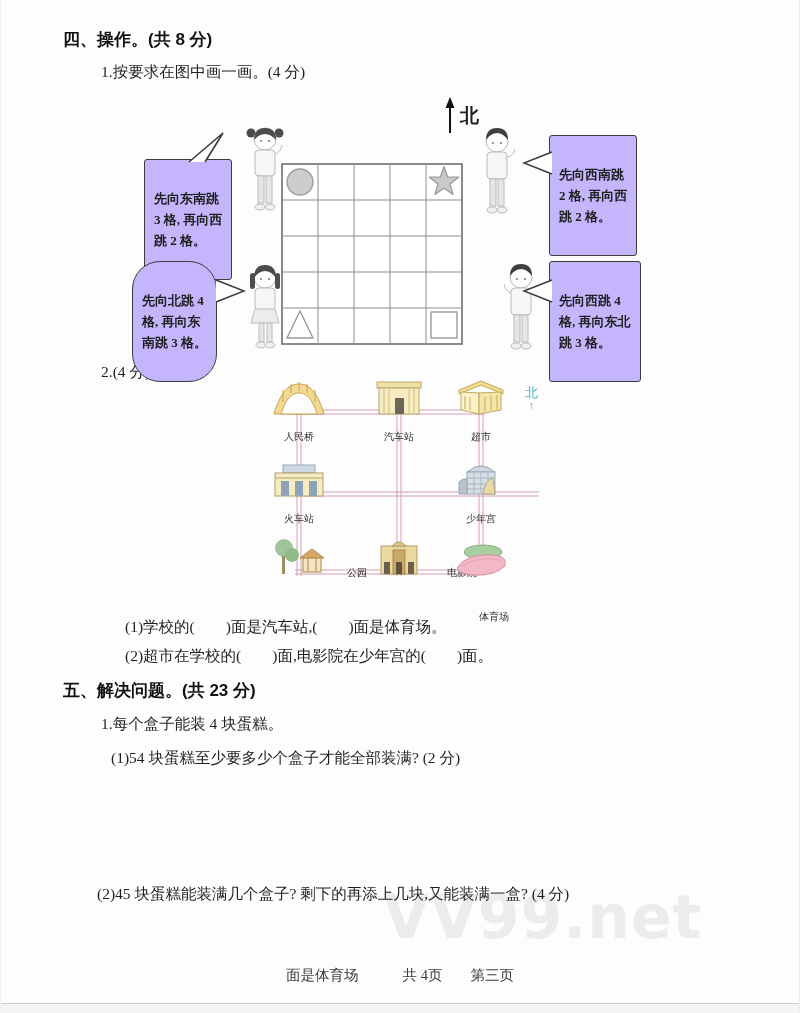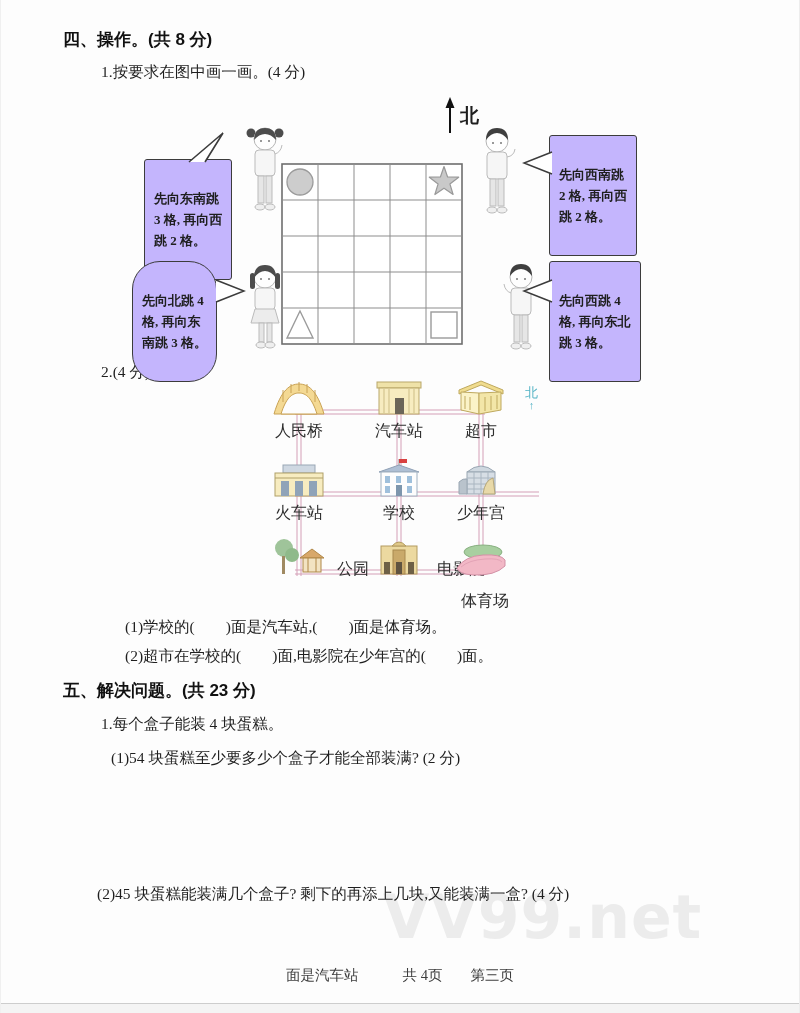--- a/index.html
+++ b/index.html
@@ -27,22 +27,22 @@
     padding:7px 9px; font-size:13px; font-weight:bold; line-height:1.62;
     white-space:pre-line; width:max-content; z-index:3;
   }
   .tail { position:absolute; }
 
   
   .fig2 { position:absolute; left:246px; top:386px; width:320px; height:212px; }
   .roads { position:absolute; left:0; top:0; }
   .loc { position:absolute; z-index:2; }
   .loc-col { width:72px; display:flex; flex-direction:column; align-items:center; }
-  .loc-row { display:flex; align-items:flex-end; gap:10px; }
-  .loc .lname { font-size:16px; color:#2e2e2e; white-space:nowrap; margin-top:1px; }
+  .loc-row { display:flex; align-items:flex-end; gap:20px; }
+  .loc .lname { font-size:10px; color:#2e2e2e; white-space:nowrap; margin-top:10px; }
   .north2 { position:absolute; left:278px; top:0; display:flex; flex-direction:column; align-items:center;
             color:#56b4c6; font-size:13px; line-height:1.05; z-index:2; }
   .north2 .arr { font-size:11px; }
 
   
   .watermark {
     position:absolute; left:382px; top:882px; z-index:0;
     font-family:"DejaVu Sans", sans-serif; font-weight:bold;
     font-size:60px; letter-spacing:1px; color:#ececec; white-space:nowrap;
   }
@@ -265,37 +265,20 @@
       <svg width="56" height="44" viewBox="0 0 56 44">
         <rect x="12" y="7" width="32" height="8" fill="#cfd8e2" stroke="#9aa7b5"></rect>
         <rect x="4" y="15" width="48" height="23" fill="#f7ecc0" stroke="#b0a068"></rect>
         <rect x="10" y="23" width="8" height="15" fill="#8fa3b8"></rect>
         <rect x="24" y="23" width="8" height="15" fill="#8fa3b8"></rect>
         <rect x="38" y="23" width="8" height="15" fill="#8fa3b8"></rect>
         <line x1="4" y1="20" x2="52" y2="20" stroke="#b0a068"></line>
       </svg>
       <div class="lname">火车站</div>
     </div>
-    <div class="loc loc-col" style="left:116px; top:72px;">
-      <svg width="56" height="44" viewBox="0 0 56 44">
-        <line x1="28" y1="1" x2="28" y2="9" stroke="#888888"></line>
-        <rect x="28" y="1" width="8" height="4" fill="#d84040"></rect>
-        <polygon points="8,14 28,7 48,14" fill="#aebfd4" stroke="#8fa0b5"></polygon>
-        <rect x="10" y="14" width="36" height="24" fill="#fdfdfd" stroke="#9fb0c0"></rect>
-        <g fill="#9fc0dc">
-            <rect x="14" y="18" width="5" height="7"></rect>
-            <rect x="25" y="18" width="5" height="7"></rect>
-            <rect x="36" y="18" width="5" height="7"></rect>
-        <rect x="14" y="28" width="5" height="7"></rect>
-            <rect x="36" y="28" width="5" height="7"></rect>
-          </g>
-        <rect x="25" y="27" width="6" height="11" fill="#7d96ad"></rect>
-      </svg>
-      <div class="lname">学校</div>
-    </div>
     <div class="loc loc-col" style="left:198px; top:72px;">
       <svg width="56" height="44" viewBox="0 0 56 44">
         <path d="M14,14 Q28,2 42,14 Z" fill="#cfd8e0" stroke="#9aa7b3"></path>
         <rect x="14" y="14" width="28" height="22" fill="#d7dee5" stroke="#9aa7b3"></rect>
         <g stroke="#aab6c1">
             <line x1="14" y1="20" x2="42" y2="20"></line>
             <line x1="14" y1="26" x2="42" y2="26"></line>
             <line x1="14" y1="31" x2="42" y2="31"></line>
         <line x1="21" y1="14" x2="21" y2="36"></line>
             <line x1="28" y1="14" x2="28" y2="36"></line>
@@ -342,19 +325,19 @@
 
   <div class="bodyline" style="left:124px; top:617px;">(1)学校的(　　)面是汽车站,(　　)面是体育场。</div>
   <div class="bodyline" style="left:124px; top:646px;">(2)超市在学校的(　　)面,电影院在少年宫的(　　)面。</div>
 
   <div class="heading" style="left:62px; top:679px;">五、解决问题。(共 23 分)</div>
   <div class="bodyline" style="left:100px; top:714px;">1.每个盒子能装 4 块蛋糕。</div>
   <div class="bodyline" style="left:110px; top:748px;">(1)54 块蛋糕至少要多少个盒子才能全部装满? (2 分)</div>
   <div class="bodyline" style="left:96px; top:884px;">(2)45 块蛋糕能装满几个盒子? 剩下的再添上几块,又能装满一盒? (4 分)</div>
 
   <div class="footer">
-    <span class="f1">面是汽车站</span>
+    <span class="f1">面是体育场</span>
     <span class="f2">共 4页</span>
     <span class="f3">第三页</span>
   </div>
 
   <div class="bottom-edge"></div>
 </div>
 
 </body></html>

